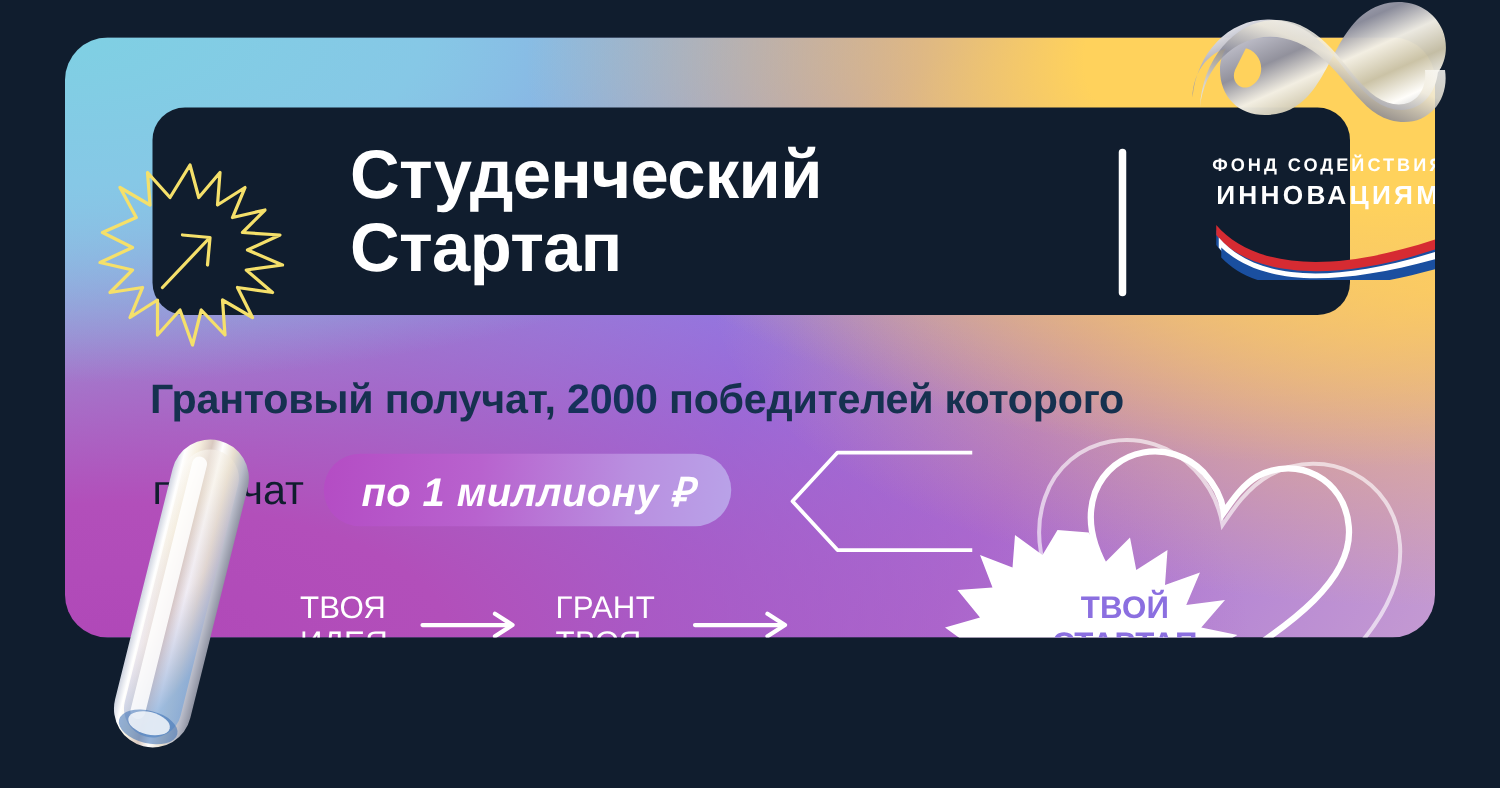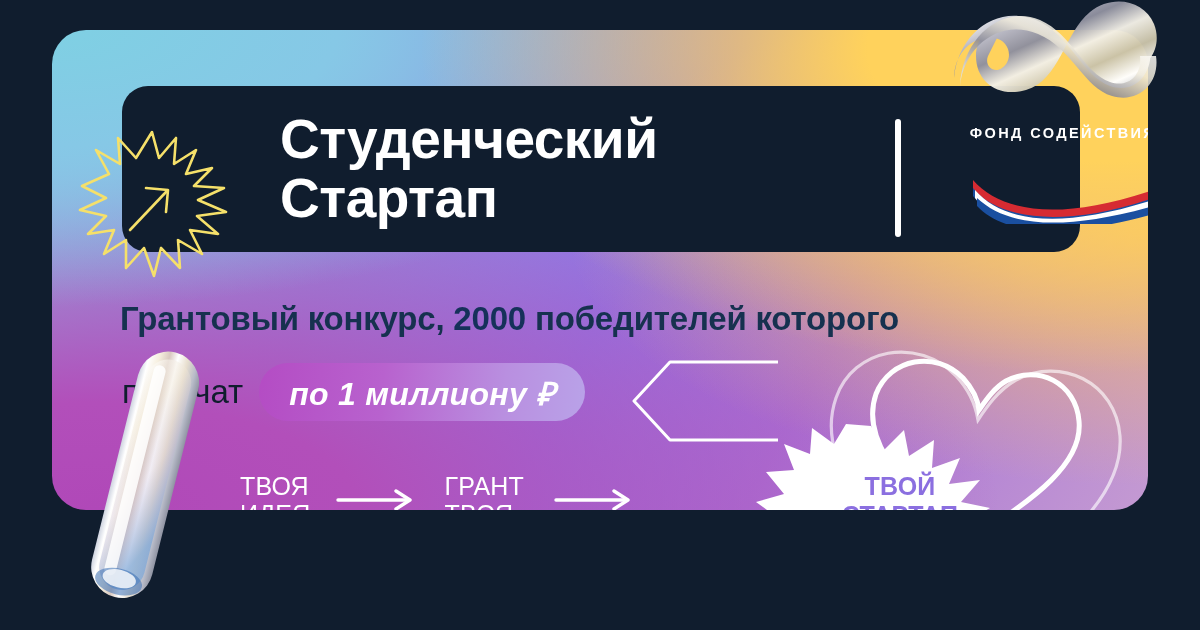--- a/index.html
+++ b/index.html
@@ -184,40 +184,41 @@
       </svg>
     </div>
 
     <div class="title-bar" style="left:70px; top:56px;">
       <div class="title-text">Студенческий
 Стартап</div>
       <div class="divider"></div>
 
       <div class="logo">
         <div class="logo-line logo-l1">ФОНД СОДЕЙСТВИЯ</div>
+        <div class="logo-line logo-l2">ИННОВАЦИЯМ</div>
         <svg class="logo-swoosh" viewBox="0 0 192 46" fill="none">
           <path d="M6 6 C 34 40, 92 50, 186 18 L 186 30 C 92 64, 30 50, 6 18 Z" fill="#1a4fa0"></path>
           <path d="M6 2 C 34 34, 92 44, 186 12 L 186 20 C 92 52, 30 40, 6 10 Z" fill="#d62b32"></path>
           <path d="M8 12 C 36 44, 92 52, 186 22 L 186 30 C 92 60, 32 52, 8 20 Z" fill="#ffffff"></path>
           <path d="M10 20 C 40 48, 94 54, 186 28 L 186 36 C 94 62, 36 56, 10 28 Z" fill="#1a4fa0"></path>
         </svg>
       </div>
     </div>
 
     <svg class="burst-yellow" viewBox="0 0 152 152" fill="none" style="left:24px; top:98px;">
       <path d="M76 4 L83 30 L100 10 L98 36 L120 22 L110 46 L136 40 L118 58 L148 60 L122 72
                L150 84 L121 88 L142 106 L114 102 L126 126 L102 112 L104 140 L85 120 L78 148
                L68 120 L50 140 L50 112 L28 126 L38 102 L12 106 L30 88 L4 82 L30 70 L6 58
                L33 46 L20 22 L44 36 L42 10 L60 30 Z" stroke="#f5e06a" stroke-width="2.6" fill="none" stroke-linejoin="round"></path>
       <path d="M54 102 L90 64" stroke="#f5e06a" stroke-width="2.6" stroke-linecap="round"></path>
       <path d="M70 60 L92 62 L90 84" stroke="#f5e06a" stroke-width="2.6" stroke-linecap="round" stroke-linejoin="round" fill="none"></path>
     </svg>
 
     <div class="sub-line1" style="left:68px; top:270px;">
-      <span>Грантовый конкурс, </span><span class="num">2000</span><span> победителей которого</span>
+      <span>Грантовый получат, </span><span class="num">2000</span><span> победителей которого</span>
     </div>
 
     <svg class="chev" viewBox="0 0 380 86" fill="none" style="left:346px; top:328px;">
       <path d="M380 4 L272 4 L236 43 L272 82 L380 82" stroke="#ffffff" stroke-width="3" fill="none" stroke-linejoin="round"></path>
     </svg>
 
     <div class="sub-line2" style="left:70px; top:335px;">
       <span>получат</span>
       <span class="pill">по 1 миллиону ₽</span>
     </div>

